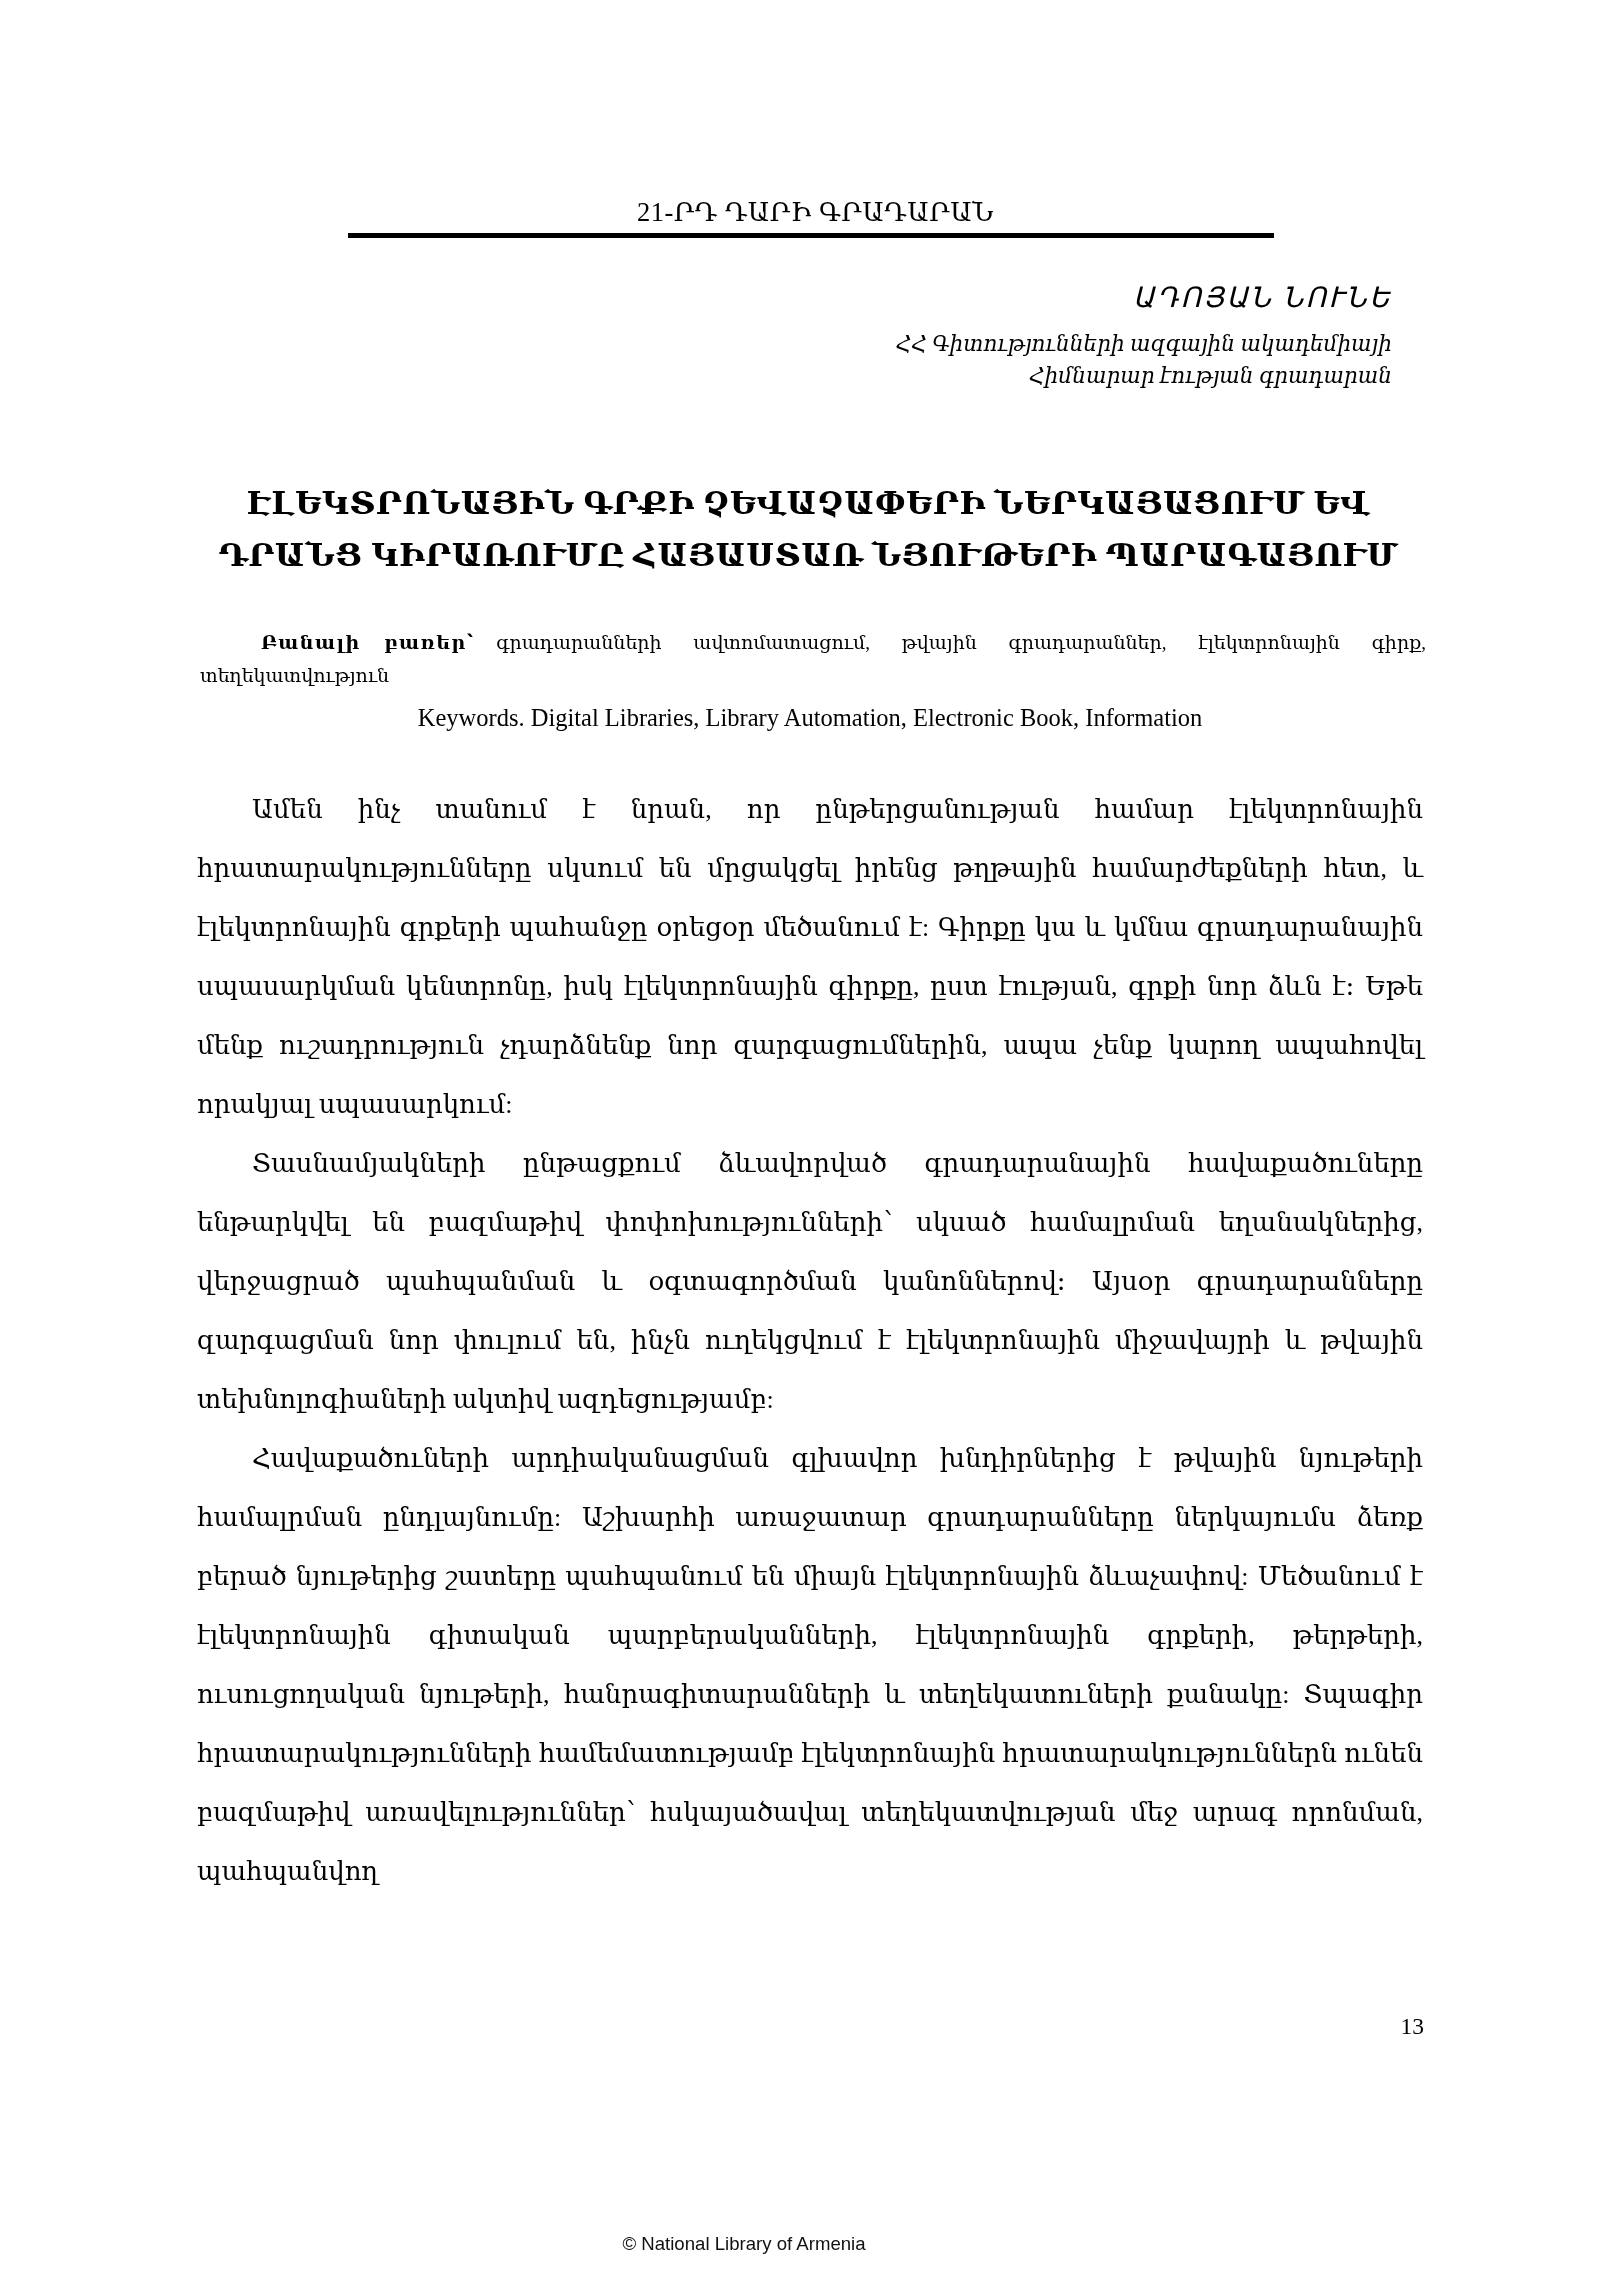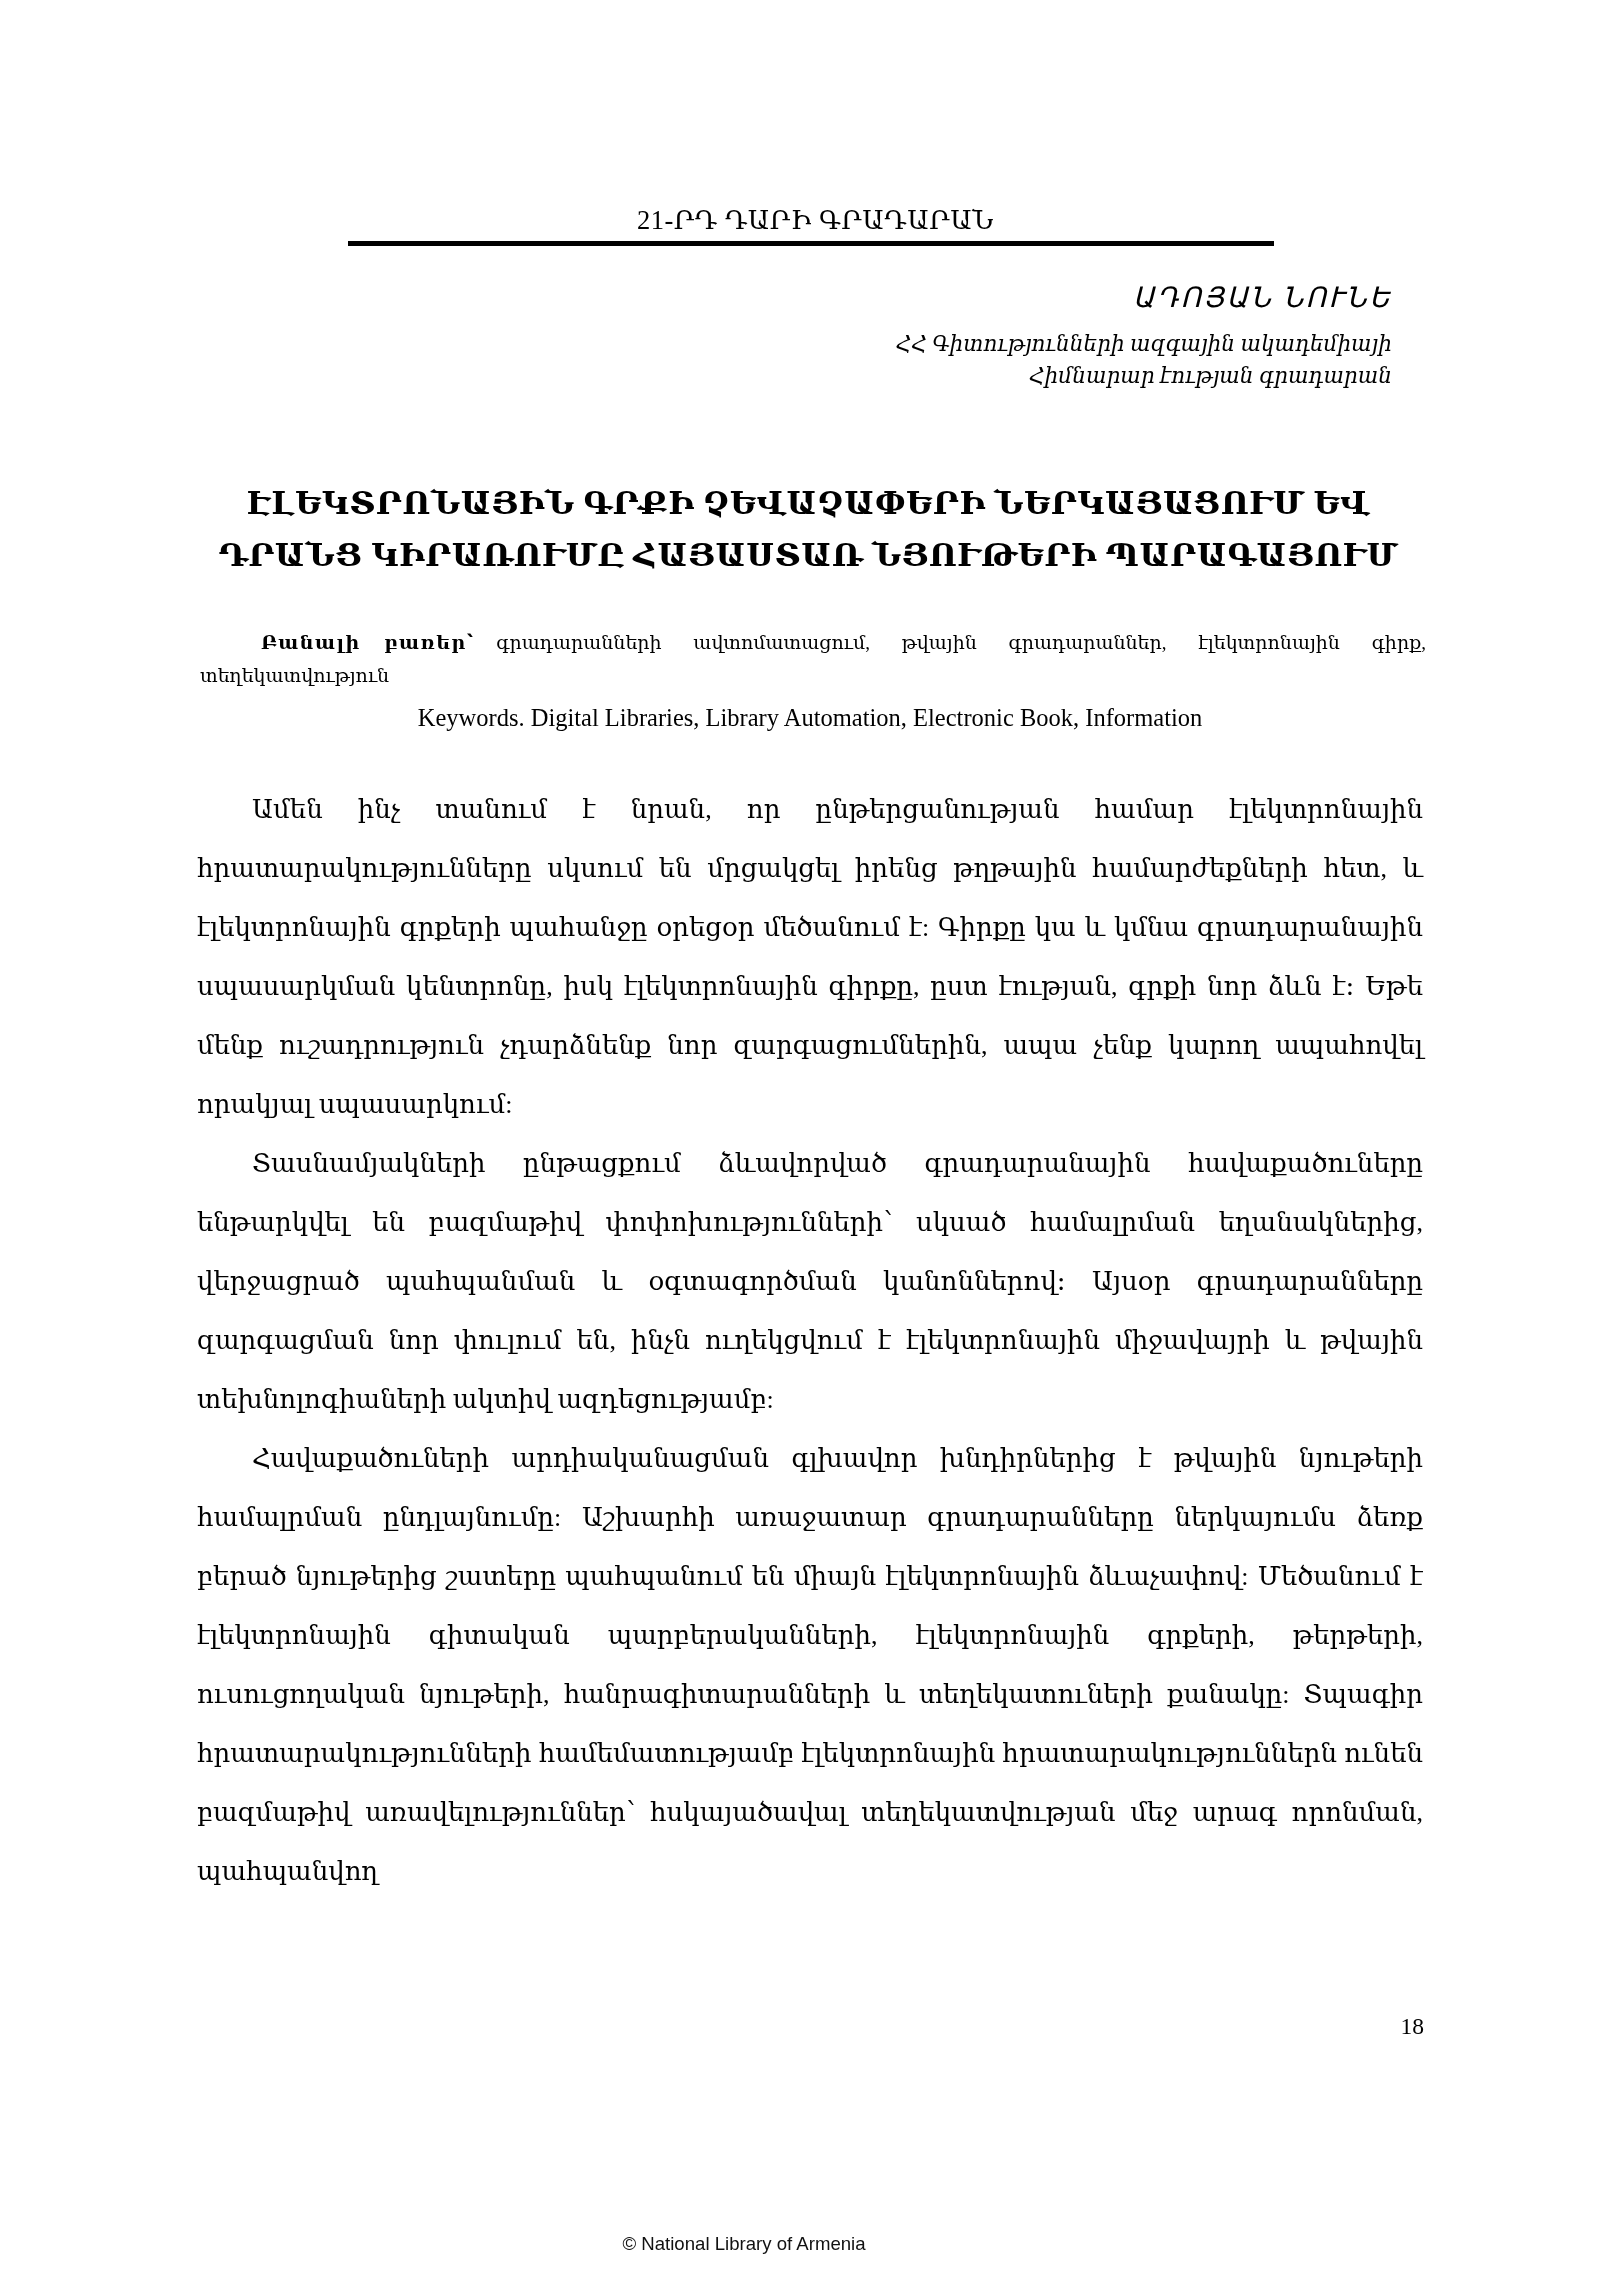--- a/index.html
+++ b/index.html
@@ -14,21 +14,21 @@
     background: #ffffff;
     overflow: hidden;
     font-family: "Liberation Serif", "DejaVu Serif", serif;
     color: #000000;
   }
 
   
   .running-head {
     position: absolute;
     left: 348px;
-    top: 208px;
+    top: 200px;
     width: 926px;
     height: 39px;
   }
   .running-head .rh-text {
     position: absolute;
     left: 289px;
     top: -3.9px;
     font-family: "Liberation Serif", "DejaVu Serif", serif;
     font-size: 26.5px;
     letter-spacing: 0.5px;
@@ -169,18 +169,18 @@
   <div class="keywords-hy"><span class="kw-label">Բանալի  բառեր՝</span> <span class="kw-spaced">գրադարանների  ավտոմատացում,  թվային  գրադարաններ, էլեկտրոնային գիրք, տեղեկատվություն</span></div>
 
   <div class="keywords-en"><b>Keywords</b><span>. </span><span>Digital Libraries, Library Automation, Electronic Book, Information</span></div>
 
   <div class="body-text">
     <p>Ամեն ինչ տանում է նրան, որ ընթերցանության համար էլեկտրոնային հրատարակությունները սկսում են մրցակցել իրենց թղթային համարժեքների հետ, և էլեկտրոնային գրքերի պահանջը օրեցօր մեծանում է: Գիրքը կա և կմնա գրադարանային սպասարկման կենտրոնը, իսկ էլեկտրոնային գիրքը, ըստ էության, գրքի նոր ձևն է։  Եթե մենք  ուշադրություն չդարձնենք  նոր զարգացումներին, ապա  չենք կարող  ապահովել որակյալ սպասարկում:</p>
     <p>Տասնամյակների ընթացքում ձևավորված գրադարանային հավաքածուները ենթարկվել են բազմաթիվ փոփոխությունների՝ սկսած համալրման եղանակներից, վերջացրած պահպանման և օգտագործման կանոններով։ Այսօր գրադարանները զարգացման նոր փուլում են, ինչն ուղեկցվում է էլեկտրոնային միջավայրի և թվային տեխնոլոգիաների ակտիվ ազդեցությամբ:</p>
     <p>Հավաքածուների արդիականացման գլխավոր խնդիրներից է թվային նյութերի համալրման ընդլայնումը: Աշխարհի առաջատար գրադարանները ներկայումս ձեռք բերած նյութերից շատերը պահպանում են միայն էլեկտրոնային ձևաչափով: Մեծանում է էլեկտրոնային գիտական պարբերականների, էլեկտրոնային գրքերի, թերթերի, ուսուցողական նյութերի, հանրագիտարանների և տեղեկատուների քանակը: Տպագիր հրատարակությունների համեմատությամբ էլեկտրոնային հրատարակություններն ունեն բազմաթիվ առավելություններ՝ հսկայածավալ տեղեկատվության մեջ արագ որոնման, պահպանվող</p>
   </div>
 
-  <div class="page-number">18</div>
+  <div class="page-number">13</div>
 
   <div class="page-footer">© National Library of Armenia</div>
 
 </div>
 
 
 </body></html>

